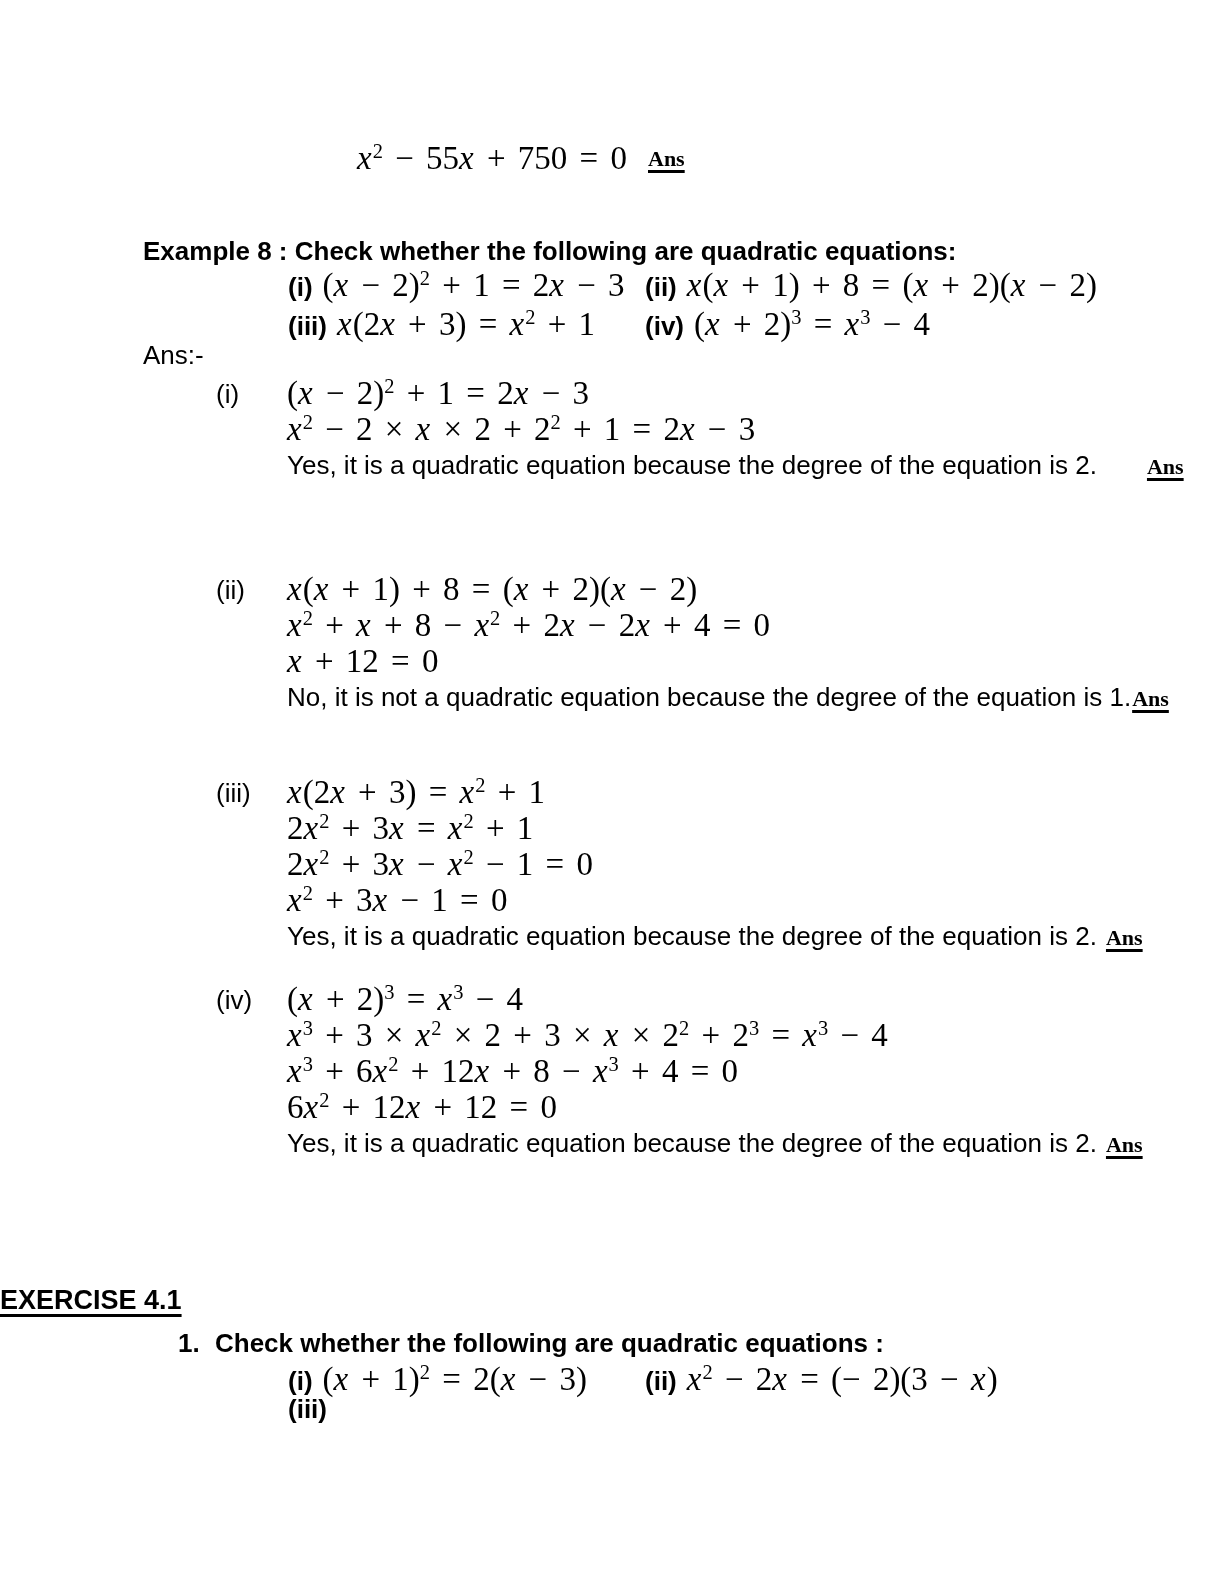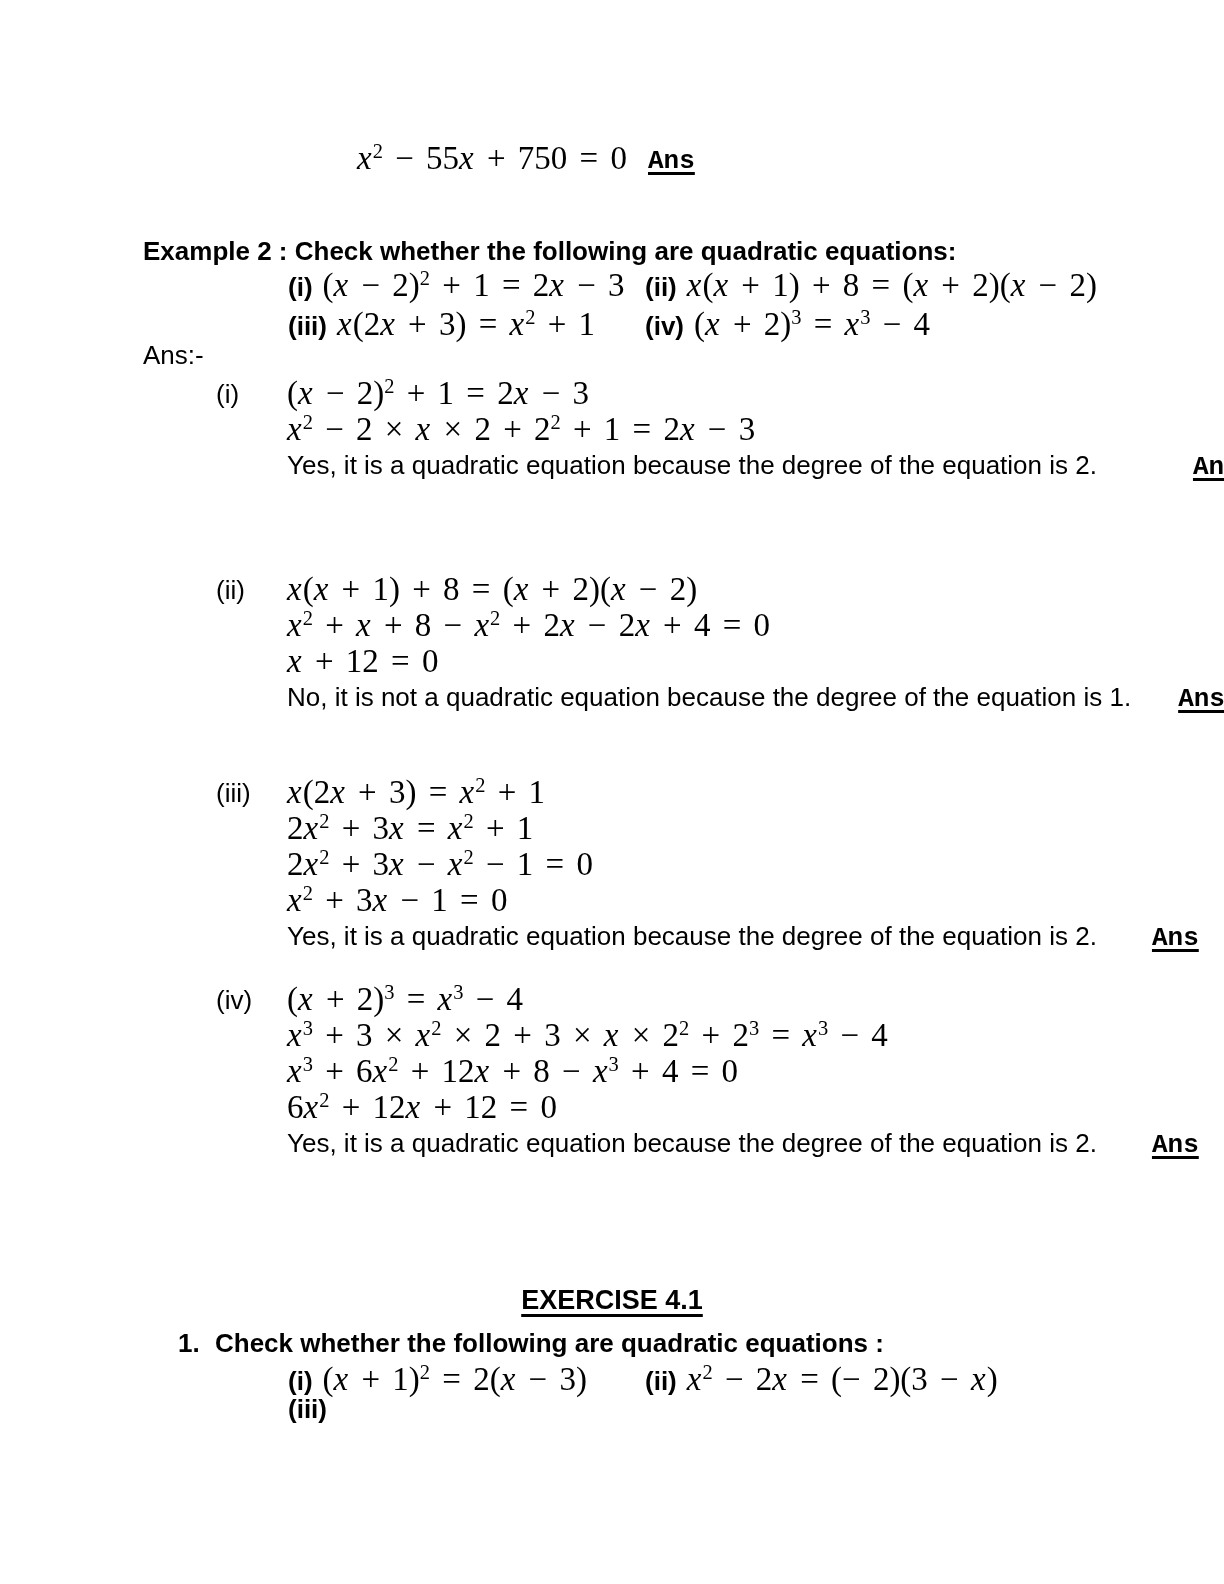--- a/index.html
+++ b/index.html
@@ -17,54 +17,54 @@
   .heading { font-size:26px; line-height:30px; font-weight:bold; }
   .math {
     font-family:"Liberation Serif","DejaVu Serif",serif;
     font-size:33px;
     word-spacing:4px;
     white-space:nowrap;
   }
   .math i { font-style:italic; padding-right:1px; }
   .math sup { font-size:0.62em; line-height:0; vertical-align:0.55em; }
   .ans {
-    font-size:26px; font-weight:bold;
+    font-size:22px; font-weight:bold;
     text-decoration:underline;
     text-decoration-thickness:2.5px;
     text-underline-offset:4px;
-    font-family:Liberation Mono, monospace;
+    font-family:Liberation Serif, serif;
     text-align:center;
   }
   .pair { display:flex; align-items:baseline; }
   .plabel { font-size:26px; font-weight:bold; margin-right:10px; }
   .sol { left:0; width:1224px; }
   .sol-label { position:absolute; left:216px; top:4px; font-size:26px; }
   .steps { margin-left:287px; }
   .step { line-height:36px; }
-  .concl { margin-top:3px; font-size:26px; line-height:30px; display:flex; align-items:baseline; white-space:nowrap;gap:46px; }
+  .concl { margin-top:3px; font-size:26px; line-height:30px; display:flex; align-items:baseline; white-space:nowrap; }
   .gap-wide { margin-left:50px; }
   .gap-small { margin-left:9px; }
   .gap-none { margin-left:1px; }
-  .center-row { left:0; width:1224px; text-align:center; }
+  .center-row { left:0; width:1224px; text-align:left; }
   .title-underline {
     font-size:27px; font-weight:bold;
     text-decoration:underline;
     text-decoration-thickness:3px;
     text-underline-offset:5px;
   }
 </style>
 </head>
 <body>
 
 <div class="page">
 
   <span class="abs math" style="left:357px; top:140px;"><i>x</i><sup>2</sup> − 55<i>x</i> + 750 = 0</span>
   <span class="abs ans" style="left:648px; top:146px;">Ans</span>
 
-  <div class="abs heading" style="left:143px; top:236px;">Example 2 : Check whether the following are quadratic equations:</div>
+  <div class="abs heading" style="left:143px; top:236px;">Example 8 : Check whether the following are quadratic equations:</div>
 
   <div class="abs pair" style="left:288px; top:267px;">
     <span class="plabel">(i)</span>
     <span class="math">(<i>x</i> − 2)<sup>2</sup> + 1 = 2<i>x</i> − 3</span>
   </div>
   <div class="abs pair" style="left:645px; top:267px;">
     <span class="plabel">(ii)</span>
     <span class="math"><i>x</i>(<i>x</i> + 1) + 8 = (<i>x</i> + 2)(<i>x</i> − 2)</span>
   </div>
   <div class="abs pair" style="left:288px; top:306px;">

